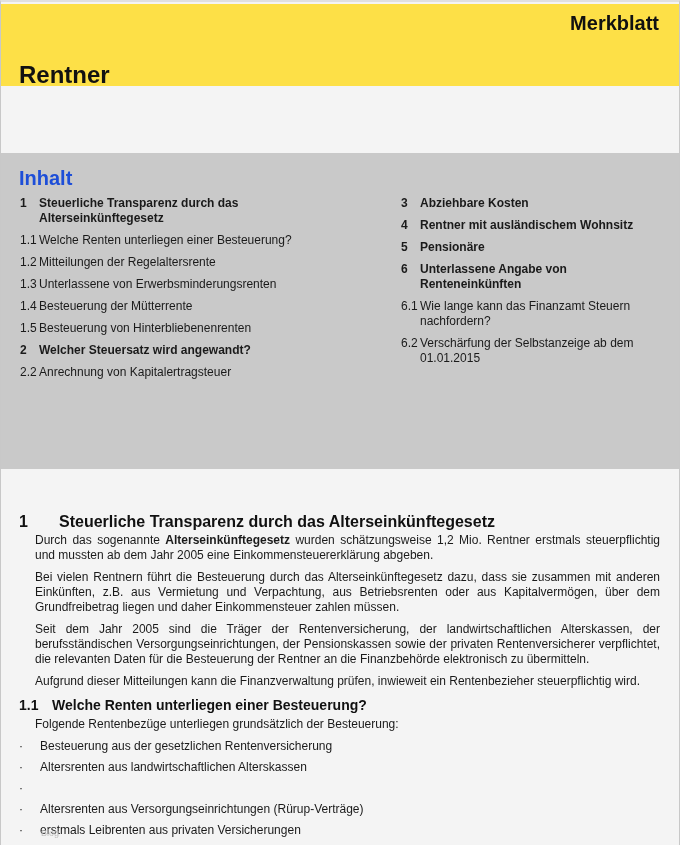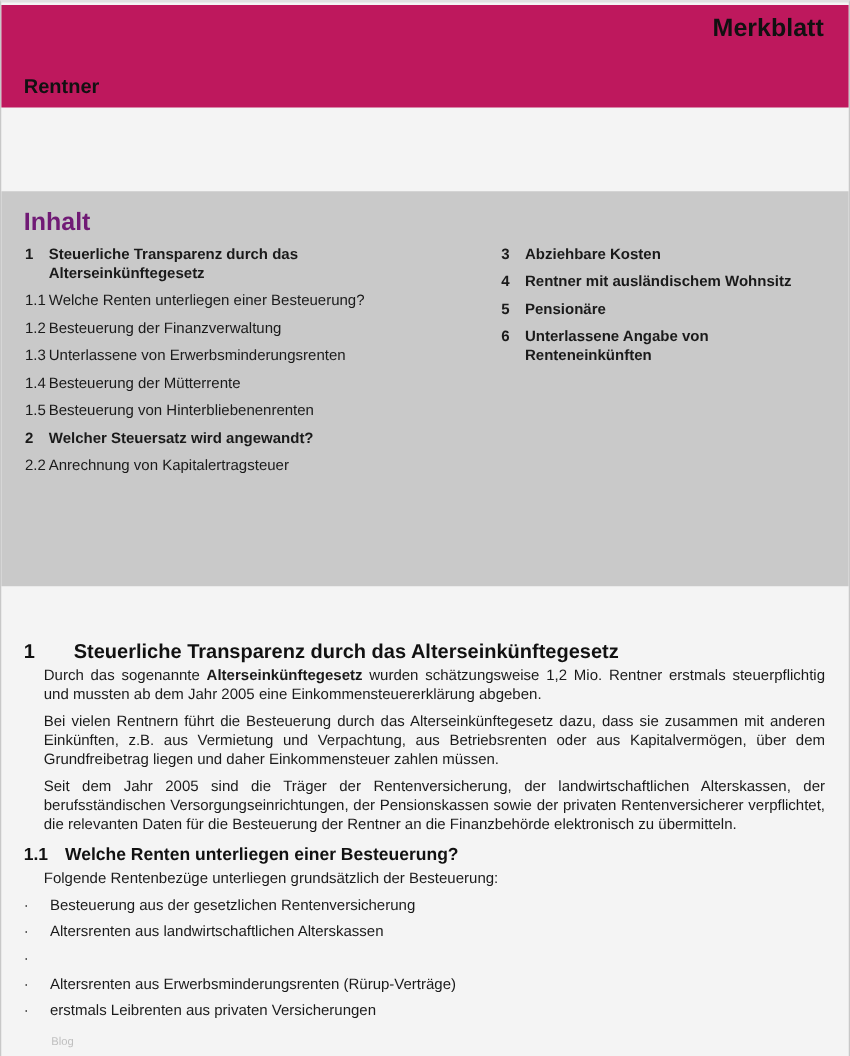--- a/index.html
+++ b/index.html
@@ -10,37 +10,37 @@
     color: #1a1a1a;
     position: relative;
   }
   .page {
     position: absolute; left: 0; top: 0; width: 678px; height: 843px;
     border: 1px solid #c8c8c8; border-top: 2px solid #e0e0e0;
     background: #f4f4f4; overflow: hidden;
   }
   .header {
     position: absolute; left: 0; top: 2px; width: 678px; height: 82px;
-    background: #be185d;
+    background: #fde047;
   }
   .doc-type {
     position: absolute; right: 20px; top: 8px;
     font-size: 20px; font-weight: bold; color: #111;
   }
   .doc-title {
     position: absolute; left: 18px; top: 57px;
-    font-size: 16px; font-weight: bold; color: #111;
+    font-size: 24px; font-weight: bold; color: #111;
   }
   .toc {
     position: absolute; left: 0; top: 151px; width: 678px; height: 316px;
     background: #c9c9c9;
   }
   .toc-title {
     position: absolute; left: 18px; top: 14px;
-    font-size: 20px; font-weight: bold; color: #701a75;
+    font-size: 20px; font-weight: bold; color: #1d4ed8;
   }
   .toc-col { position: absolute; top: 43px; width: 300px; }
   .toc-col.left { left: 19px; width: 290px; }
   .toc-col.right { left: 400px; width: 270px; }
   .toc-item {
     display: flex; font-size: 12px; line-height: 15px; margin-bottom: 7px; color: #1a1a1a;
   }
   .toc-item.bold { font-weight: bold; }
   .toc-num { flex: 0 0 19px; }
   .toc-item.sub .toc-num { flex: 0 0 19px; }
@@ -85,21 +85,21 @@
       <div class="toc-item bold">
           <span class="toc-num">1</span>
           <span class="toc-text">Steuerliche Transparenz durch das Alterseinkünftegesetz</span>
         </div>
       <div class="toc-item sub">
           <span class="toc-num">1.1</span>
           <span class="toc-text">Welche Renten unterliegen einer Besteuerung?</span>
         </div>
       <div class="toc-item sub">
           <span class="toc-num">1.2</span>
-          <span class="toc-text">Besteuerung der Finanzverwaltung</span>
+          <span class="toc-text">Mitteilungen der Regelaltersrente</span>
         </div>
       <div class="toc-item sub">
           <span class="toc-num">1.3</span>
           <span class="toc-text">Unterlassene von Erwerbsminderungsrenten</span>
         </div>
       <div class="toc-item sub">
           <span class="toc-num">1.4</span>
           <span class="toc-text">Besteuerung der Mütterrente</span>
         </div>
       <div class="toc-item sub">
@@ -126,52 +126,61 @@
           <span class="toc-text">Rentner mit ausländischem Wohnsitz</span>
         </div>
       <div class="toc-item bold">
           <span class="toc-num">5</span>
           <span class="toc-text">Pensionäre</span>
         </div>
       <div class="toc-item bold">
           <span class="toc-num">6</span>
           <span class="toc-text">Unterlassene Angabe von Renteneinkünften</span>
         </div>
+      <div class="toc-item sub">
+          <span class="toc-num">6.1</span>
+          <span class="toc-text">Wie lange kann das Finanzamt Steuern nachfordern?</span>
+        </div>
+      <div class="toc-item sub">
+          <span class="toc-num">6.2</span>
+          <span class="toc-text">Verschärfung der Selbstanzeige ab dem 01.01.2015</span>
+        </div>
     </div>
   </div>
 
   <div class="content">
     <h1>
       <span class="num">1</span>
       <span>Steuerliche Transparenz durch das Alterseinkünftegesetz</span>
     </h1>
     <p><span>Durch das sogenannte </span><strong>Alterseinkünftegesetz</strong><span> wurden schätzungsweise 1,2 Mio. Rentner erstmals steuerpflichtig und mussten ab dem Jahr 2005 eine Einkommensteuererklärung abgeben.</span></p>
     <p>Bei vielen Rentnern führt die Besteuerung durch das Alterseinkünftegesetz dazu, dass sie zusammen mit anderen Einkünften, z.B. aus Vermietung und Verpachtung, aus Betriebsrenten oder aus Kapitalvermögen, über dem Grundfreibetrag liegen und daher Einkommensteuer zahlen müssen.</p>
     <p>Seit dem Jahr 2005 sind die Träger der Rentenversicherung, der landwirtschaftlichen Alterskassen, der berufsständischen Versorgungseinrichtungen, der Pensionskassen sowie der privaten Rentenversicherer verpflichtet, die relevanten Daten für die Besteuerung der Rentner an die Finanzbehörde elektronisch zu übermitteln.</p>
+    <p>Aufgrund dieser Mitteilungen kann die Finanzverwaltung prüfen, inwieweit ein Rentenbezieher steuerpflichtig wird.</p>
 
     <h2>
       <span class="num">1.1</span>
       <span>Welche Renten unterliegen einer Besteuerung?</span>
     </h2>
     <p>Folgende Rentenbezüge unterliegen grundsätzlich der Besteuerung:</p>
     <ul class="bullets">
       <li>
           <span class="dot">·</span>
           <span>Besteuerung aus der gesetzlichen Rentenversicherung</span>
         </li>
       <li>
           <span class="dot">·</span>
           <span>Altersrenten aus landwirtschaftlichen Alterskassen</span>
         </li>
       <li>
           <span class="dot">·</span>
         </li>
       <li>
           <span class="dot">·</span>
-          <span>Altersrenten aus Erwerbsminderungsrenten (Rürup-Verträge)</span>
+          <span>Altersrenten aus Versorgungseinrichtungen (Rürup-Verträge)</span>
         </li>
       <li>
           <span class="dot">·</span>
           <span>erstmals Leibrenten aus privaten Versicherungen</span>
         </li>
     </ul>
   </div>
 
   <div class="watermark">Blog</div>
 </div>

